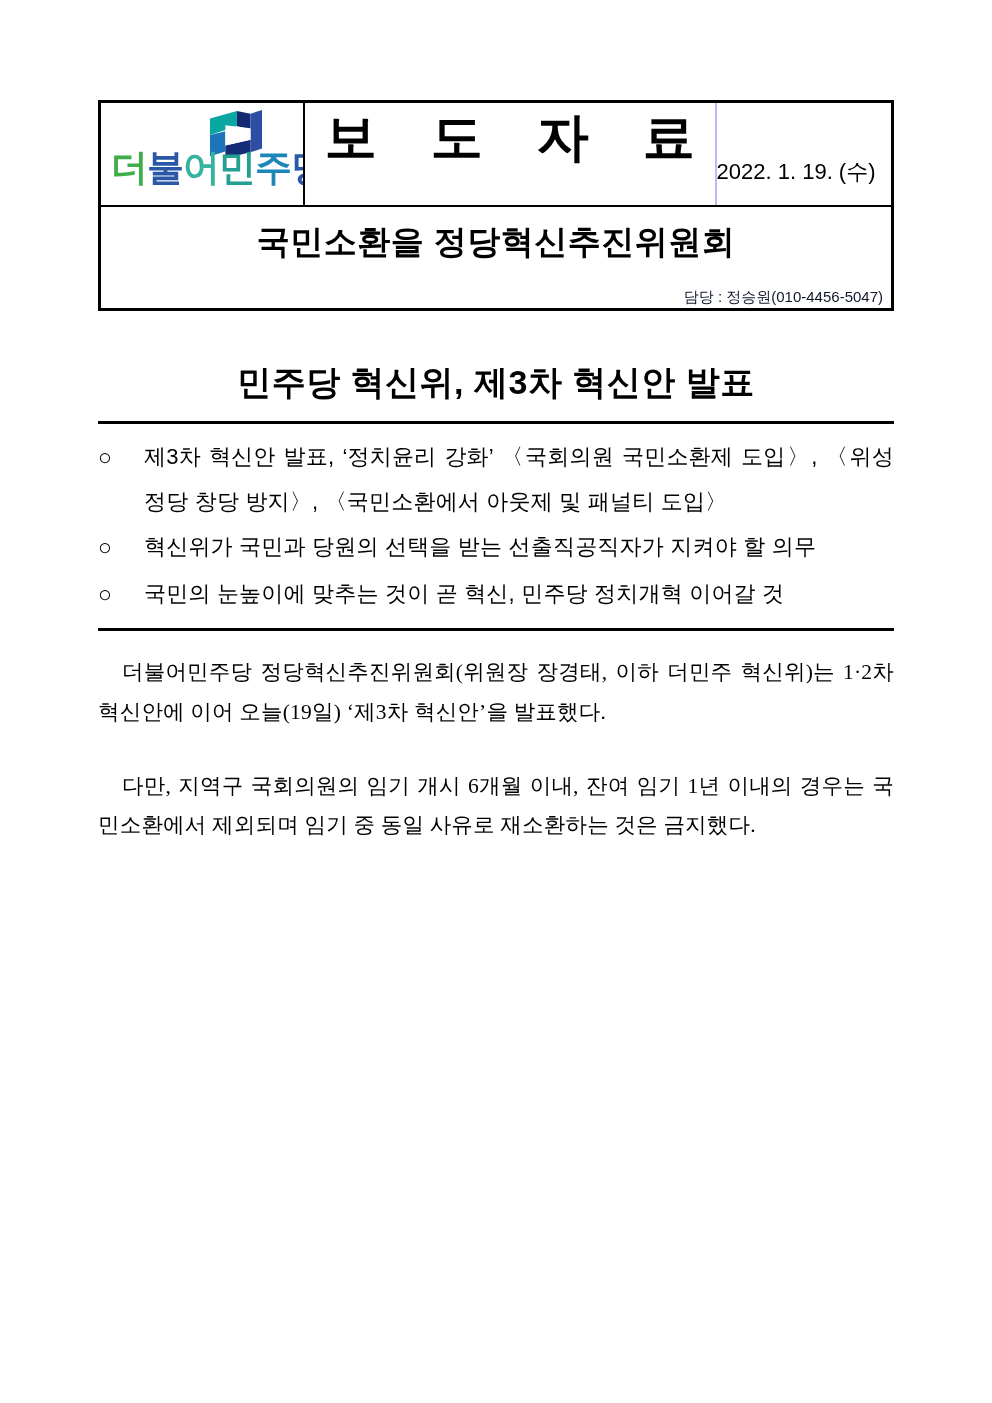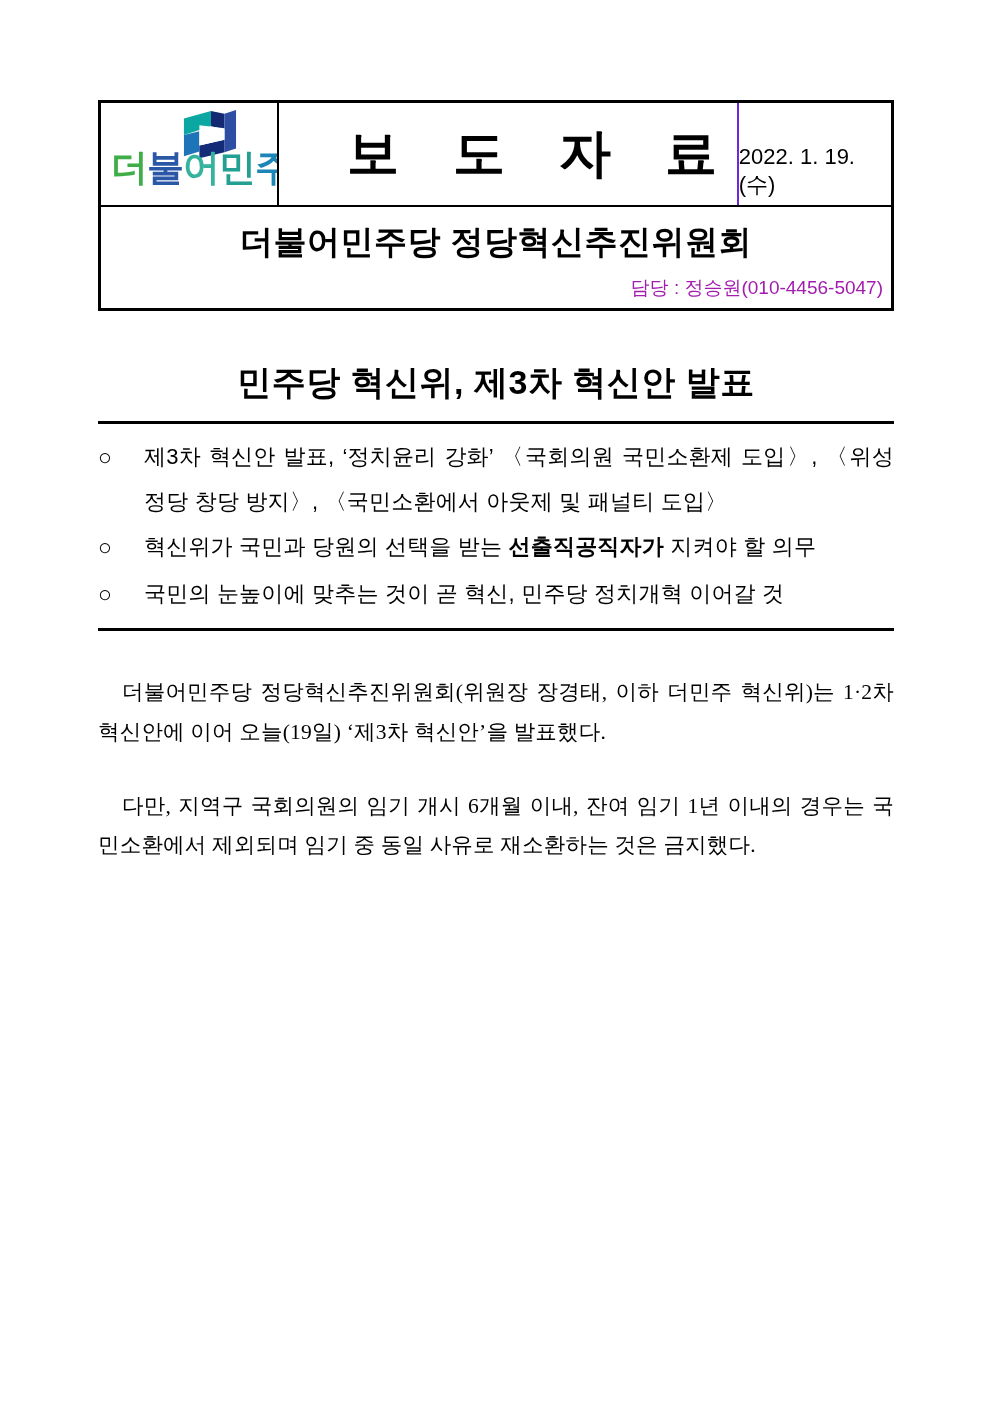--- a/index.html
+++ b/index.html
@@ -9,45 +9,45 @@
     -webkit-font-smoothing:antialiased;
   }
   .page { width:796px; margin-left:98px; padding-top:100px; position:relative; }
 
   
   .press-table { border:3px solid #000; }
   .press-row1 { display:flex; height:102px; }
   .cell-logo { width:234px; border-right:2px solid #000; position:relative; overflow:hidden; }
   .flag-icon { position:absolute; top:5px; right:38px; }
   .wordmark { position:absolute; left:10px; bottom:12px; font-weight:900; font-size:37px; letter-spacing:-1px; white-space:nowrap; }
-  .cell-doctype { flex:1; border-right:2px solid #6d28d9; display:flex; align-items:center; justify-content:center;padding-left:48px; }
+  .cell-doctype { flex:1; border-right:2px solid #c4b5fd; display:flex; justify-content:center; }
   .doc-type { font-size:52px; font-weight:900; letter-spacing:0.38em; text-indent:0.38em; white-space:nowrap; }
   .cell-date { width:202px; display:flex; align-items:center; justify-content:flex-start; font-size:22px; letter-spacing:0;margin-top:35px; }
   .press-row2 { border-top:2px solid #000; height:101px; position:relative; text-align:center; }
   .committee { font-size:33px; font-weight:900; padding-top:13px; letter-spacing:0.5px; }
-  .contact { position:absolute; right:8px; bottom:7px; font-size:19px; color:#a21caf; }
+  .contact { position:absolute; right:8px; bottom:1px; font-size:15px; color:#0f172a; }
 
   
   .main-title { text-align:center; font-size:34px; font-weight:900; margin-top:49px; letter-spacing:0.5px; }
 
   .rule { border:none; border-top:3px solid #000; margin:0; }
   .rule-top { margin-top:15px; }
   .rule-bottom { margin-top:4px; }
 
   
   .bullets { padding:10px 0 6px 0; font-size:22px; line-height:2.05; }
   .bullet { display:flex; }
   .bullet-marker { flex:none; width:46px; font-size:23px; }
   .bullet-text { flex:1; text-align:justify; letter-spacing:0.2px; }
-  .bold-span { font-weight:bold; }
+  .bold-span { font-weight:normal; }
 
   
   .body-text { font-family:"Liberation Serif", serif; font-size:21.5px; line-height:1.84; }
   .body-text p { margin:34px 0 0 0; text-align:justify; text-indent:24px; letter-spacing:0.2px; }
-  .body-text p.first { margin-top:42px;font-family:Liberation Serif, serif; }
+  .body-text p.first { margin-top:22px;font-family:Liberation Serif, serif; }
 </style>
 </head>
 <body>
 
 <div class="page">
 
   <div class="press-table">
     <div class="press-row1">
 
       <div class="cell-logo">
@@ -67,21 +67,21 @@
       <div class="cell-doctype">
         <span class="doc-type">보 도 자 료</span>
       </div>
 
       <div class="cell-date">
         <span>2022. 1. 19. (수)</span>
       </div>
     </div>
 
     <div class="press-row2">
-      <div class="committee">더불어민주당 정당혁신추진위원회</div>
+      <div class="committee">국민소환을 정당혁신추진위원회</div>
       <div class="contact">담당 : 정승원(010-4456-5047)</div>
     </div>
   </div>
 
   <div class="main-title">민주당 혁신위, 제3차 혁신안 발표</div>
 
   <hr class="rule rule-top">
 
   <div class="bullets">
     <div class="bullet">

